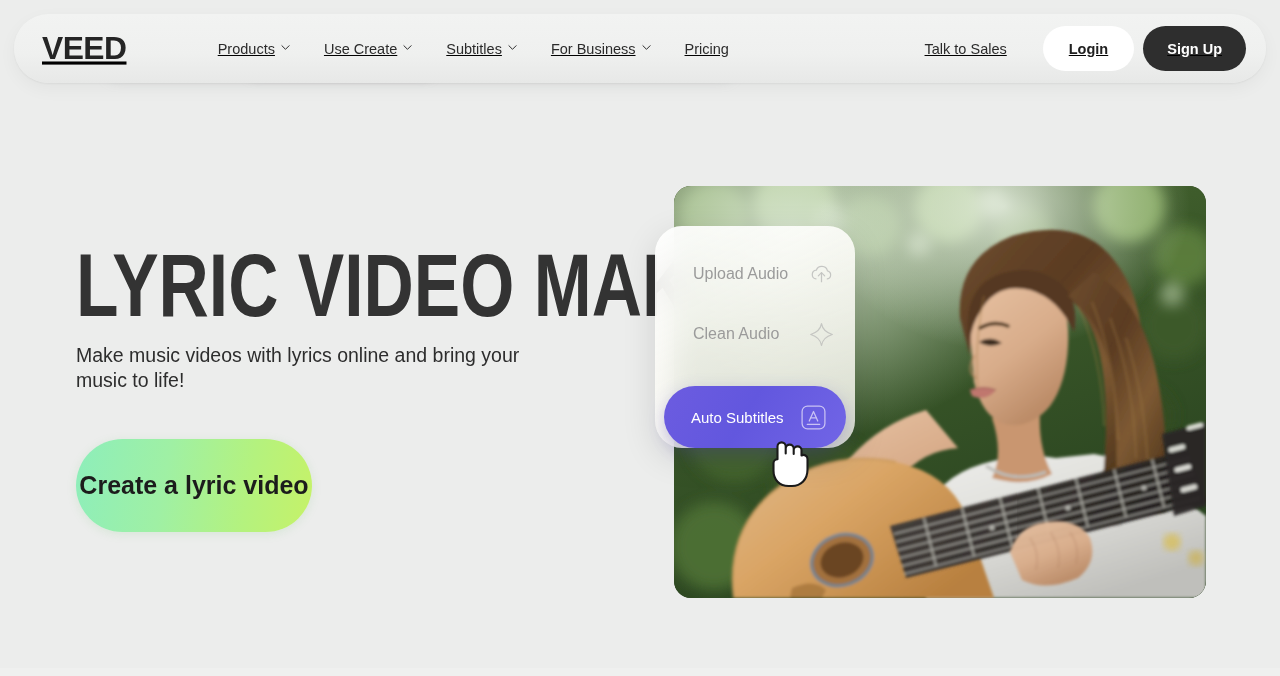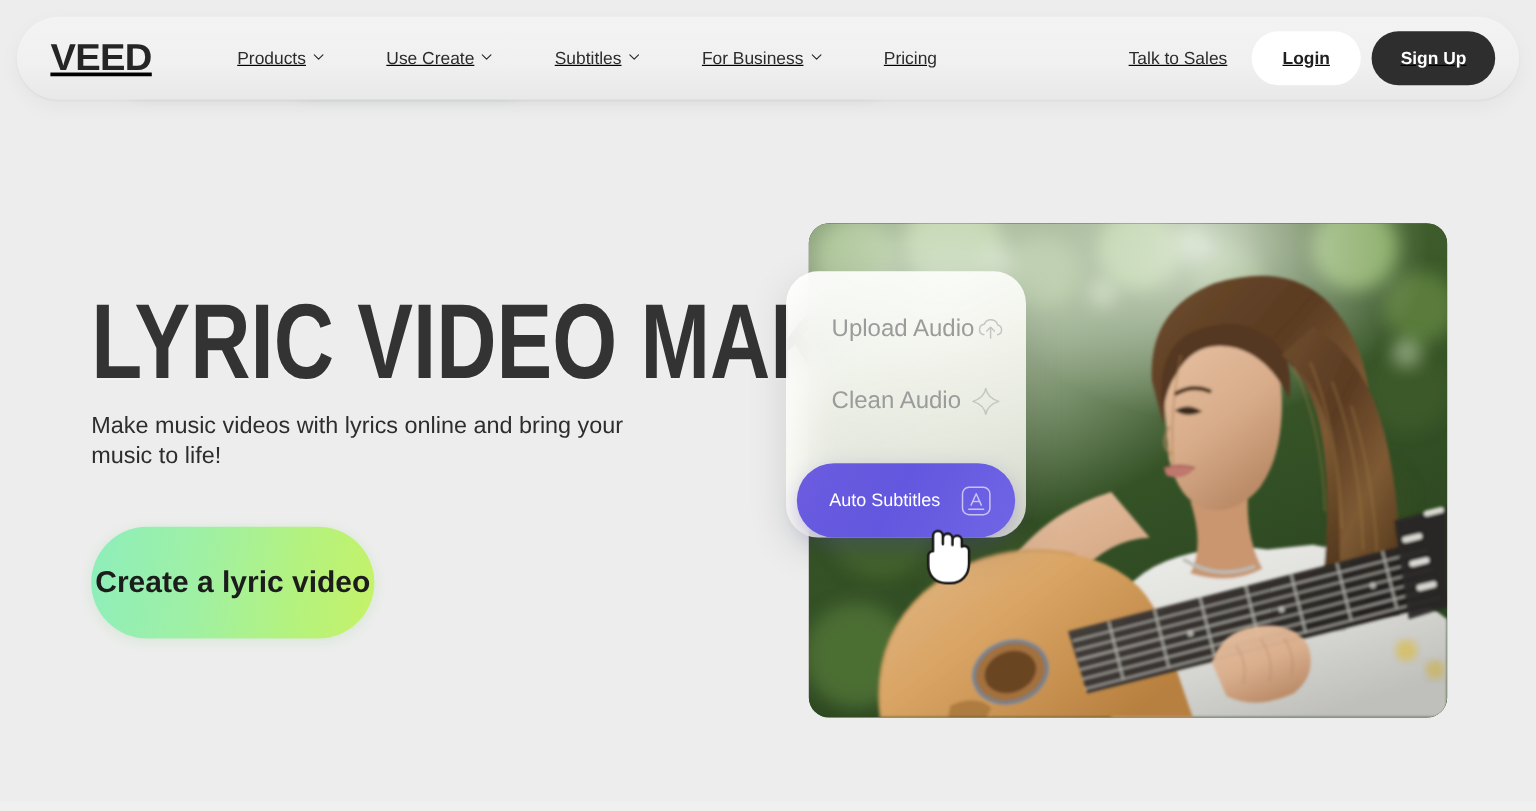--- a/index.html
+++ b/index.html
@@ -34,29 +34,29 @@
     box-shadow:0 1px 2px rgba(0,0,0,0.05), 0 6px 18px rgba(0,0,0,0.045);
     display:flex; align-items:center;text-decoration:underline;
   }
   .nav-logo {
     margin-left:28px;
     font-family:"Liberation Sans", sans-serif;
     font-weight:bold; font-size:30px; letter-spacing:-0.5px;
     color:#252525; transform:scaleX(1.06) scaleY(1.04);
     transform-origin:left center;
   }
-  .nav-links { display:flex; align-items:center; margin-left:76px; gap:52px; }
+  .nav-links { display:flex; align-items:center; margin-left:96px; gap:34px; }
   .nav-link {
     font-size:14.5px; color:#2B2B2B; display:flex; align-items:center; gap:6px;
     cursor:pointer; white-space:nowrap;
   }
   .chev { display:inline-block; width:9px; height:9px; position:relative; top:-1px; }
   .chev svg { display:block; }
   .nav-right { margin-left:auto; display:flex; align-items:center; gap:0; padding-right:20px; }
-  .talk-sales { font-size:14.5px; color:#2B2B2B; cursor:pointer; margin-right:20px; white-space:nowrap; }
+  .talk-sales { font-size:14.5px; color:#2B2B2B; cursor:pointer; margin-right:36px; white-space:nowrap; }
   .btn-login {
     background:#fff; color:#202020; font-size:14.5px; font-weight:bold;
     border-radius:30px; padding:0 26px; height:45px; display:flex; align-items:center;
     cursor:pointer; border:none; font-family:inherit;
   }
   .btn-signup {
     background:#2E2E2E; color:#fff; font-size:14.5px; font-weight:bold;
     border-radius:30px; padding:0 24px; height:45px; display:flex; align-items:center;
     cursor:pointer; margin-left:9px; border:none; font-family:inherit;
   }
@@ -102,21 +102,21 @@
     backdrop-filter:blur(14px); -webkit-backdrop-filter:blur(14px);
     box-shadow:0 10px 34px rgba(0,0,0,0.12);
   }
   .opt-row {
     position:absolute; left:0; width:200px; height:44px;
     display:flex; align-items:center; justify-content:space-between;
     padding:0 20px 0 38px;
   }
   .opt-row.r1 { top:26px; }
   .opt-row.r2 { top:86px; }
-  .opt-label { font-size:20px; color:#9B9B9B; white-space:nowrap; }
+  .opt-label { font-size:16px; color:#9B9B9B; white-space:nowrap; }
   .opt-ico { width:27px; height:27px; flex:none; opacity:0.62; }
 
   .auto-pill {
     position:absolute; left:9px; top:160px; width:182px; height:62px;
     border-radius:31px;
     background:linear-gradient(120deg,#6C5CE0 0%,#6257DE 45%,#7165E6 100%);
     box-shadow:0 6px 18px rgba(80,60,200,0.26);
     display:flex; align-items:center; justify-content:space-between;
     padding:0 18px 0 27px;
   }

